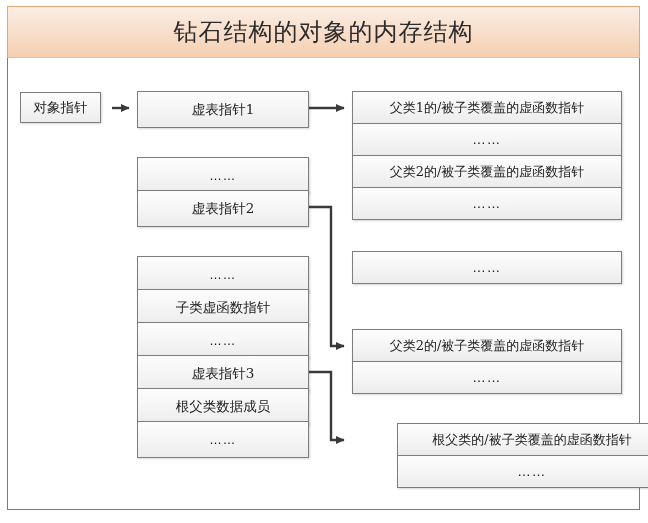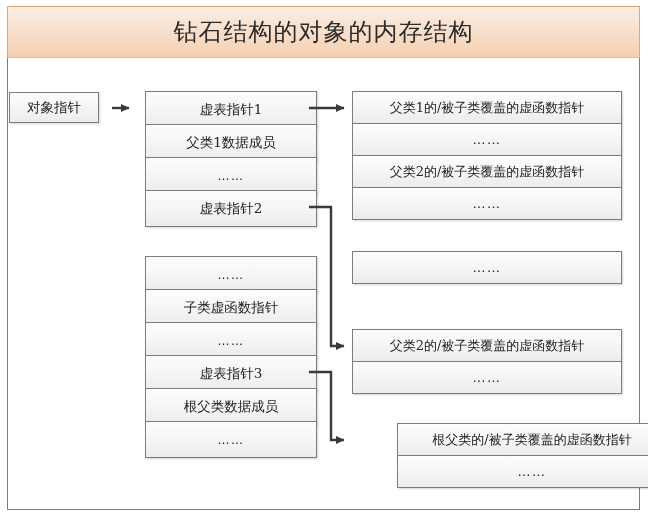--- a/index.html
+++ b/index.html
@@ -71,36 +71,36 @@
   }
   .cell.dots {
     font-family: "DejaVu Sans", "Liberation Sans", sans-serif;
     font-size: 12px;
     letter-spacing: 1.5px;
     color: #222;
   }
 
   
   .obj-ptr {
-    left: 9px;
+    left: 20px;
     top: 92px;
-    width: 90px;
+    width: 81px;
     height: 31px;
   }
 
   
   .left-table {
     position: absolute;
     left: 137px;
     top: 91px;
     width: 172px;
     height: 367px;
   }
   .left-table .cell {
-    left: 8px;
+    left: 0;
     width: 172px;
     height: 37px;
     text-align: center;
   }
 
   
   .vt-group {
     position: absolute;
     left: 352px;
     width: 270px;
@@ -134,21 +134,20 @@
   <div class="frame"></div>
 
   <div class="title-band">
     <div class="title-text">钻石结构的对象的内存结构</div>
   </div>
 
   <div class="cell obj-ptr">对象指针</div>
 
   <div class="left-table">
     <div class="cell" style="top:0px">虚表指针1</div>
-    <div class="cell" style="top:33px">父类1数据成员</div>
     <div class="cell dots" style="top:66px">……</div>
     <div class="cell" style="top:99px">虚表指针2</div>
     <div class="cell dots" style="top:165px">……</div>
     <div class="cell" style="top:198px">子类虚函数指针</div>
     <div class="cell dots" style="top:231px">……</div>
     <div class="cell" style="top:264px">虚表指针3</div>
     <div class="cell" style="top:297px">根父类数据成员</div>
     <div class="cell dots" style="top:330px">……</div>
   </div>
 

